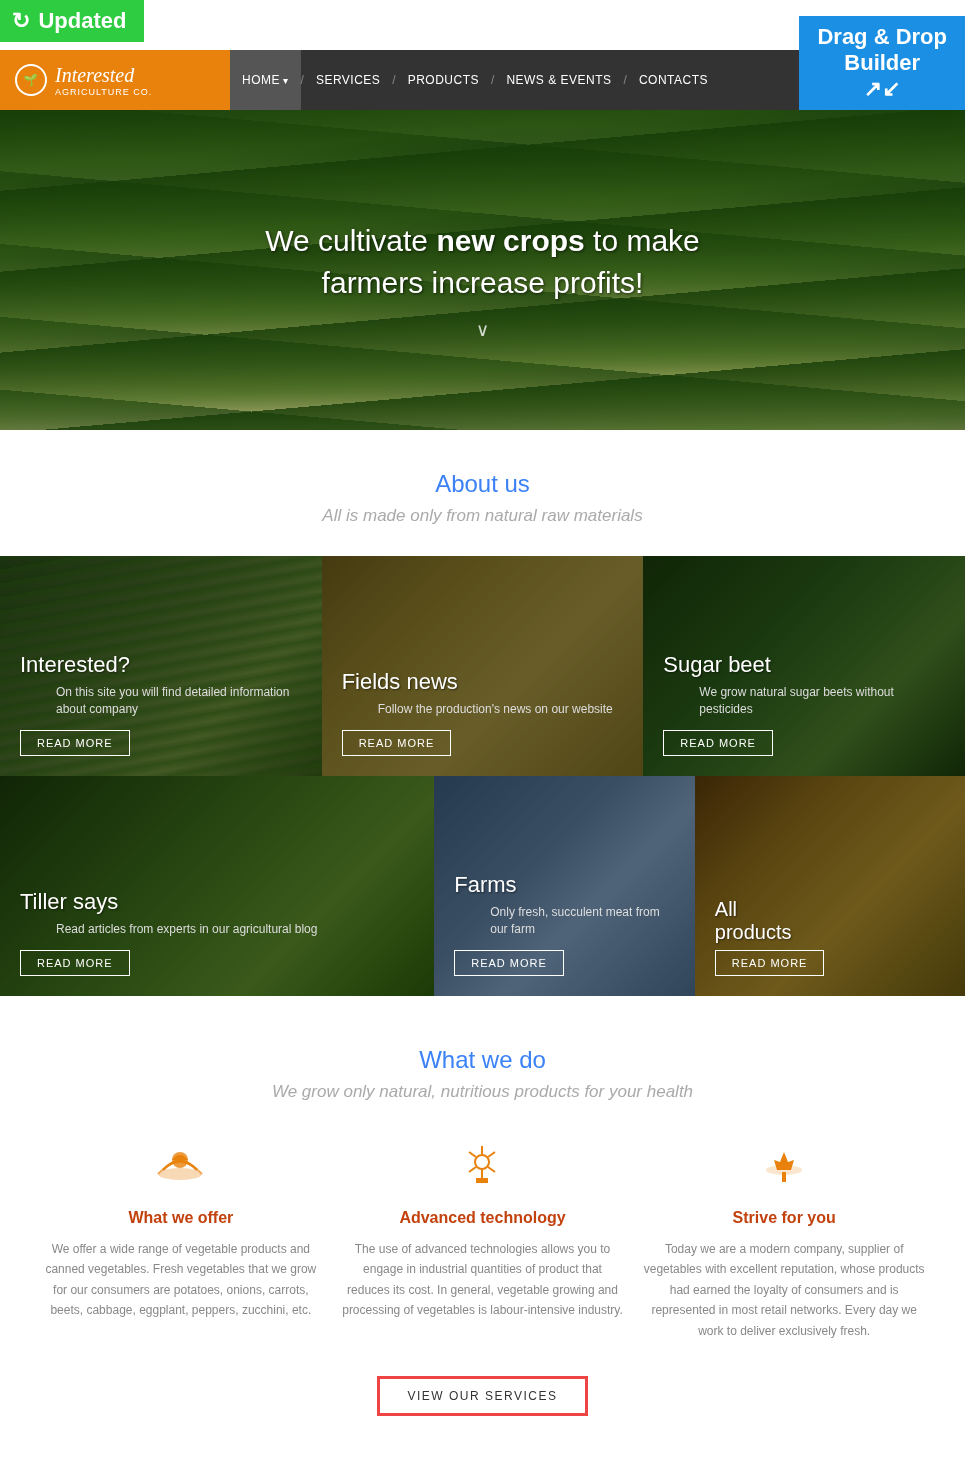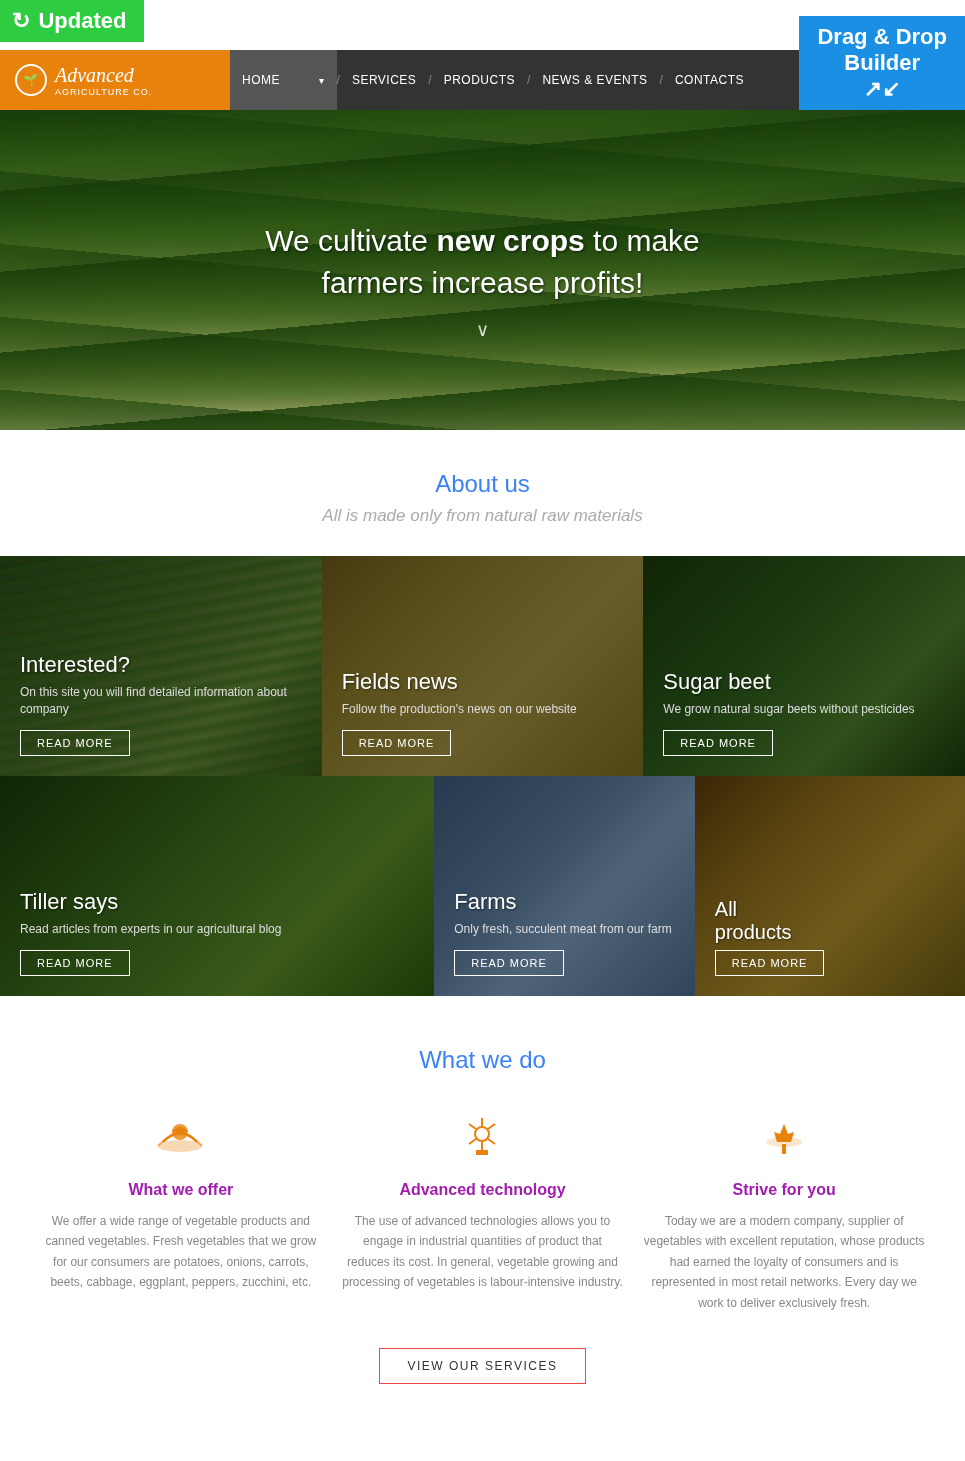--- a/index.html
+++ b/index.html
@@ -39,21 +39,20 @@
     .logo-text { color: #fff; font-style: italic; font-size: 20px; font-family: Georgia, serif; }
     .logo-sub { color: #fff; font-size: 9px; letter-spacing: 1px; display: block; }
     .nav {
       display: flex; align-items: center; padding: 0 10px;
       flex: 1; height: 60px;
     }
     .nav-item {
       color: #fff; font-size: 12px; text-decoration: none; padding: 0 12px;
       display: flex; align-items: center; height: 60px; letter-spacing: 0.5px;
       cursor: pointer;
-      gap: 36px;
     }
     .nav-item.active { background: #555; }
     .nav-sep { color: #888; font-size: 12px; }
     .nav-chevron { font-size: 10px; margin-left: 3px; }
 
     
     .hero {
       position: relative; height: 320px; overflow: hidden;
       background: linear-gradient(160deg, #2d5a1b 0%, #4a7c2f 30%, #3d6e22 50%, #6b8f4a 70%, #8ba05c 85%, #b0b87a 100%);
       display: flex; align-items: center; justify-content: center;
@@ -78,21 +77,21 @@
 
     
     .cards-grid { display: flex; flex-wrap: wrap; width: 100%; }
     .card { position: relative; overflow: hidden; cursor: pointer; }
     .card-third { width: 33.333%; height: 220px; }
 
     .card-content { position: absolute; bottom: 0; left: 0; right: 0; top: 0; display: flex; flex-direction: column; align-items: flex-start; justify-content: flex-end; padding: 20px; }
     .card-overlay { position: absolute; top: 0; left: 0; right: 0; bottom: 0; background: rgba(0,0,0,0.35); }
     .card-inner { position: relative; z-index: 2; }
     .card-title { color: #fff; font-size: 22px; font-weight: 400; margin-bottom: 6px; text-shadow: 1px 1px 2px rgba(0,0,0,0.5); }
-    .card-desc { color: #ddd; font-size: 12px; margin-bottom: 12px; line-height: 1.4; }
+    .card-desc { color: #ddd; font-size: 12px; margin-bottom: 12px; line-height: 1.4; margin-left: 36px; }
     .card-btn {
       border: 1px solid #fff; color: #fff; background: transparent;
       padding: 6px 16px; font-size: 11px; letter-spacing: 1px; cursor: pointer;
       text-transform: uppercase;
     }
 
     
     .card-asparagus { background: linear-gradient(135deg, #2a4a1a 0%, #4a6a2a 40%, #6a8a3a 70%, #3a5a1a 100%); }
     .card-field { background: linear-gradient(135deg, #6a5a1a 0%, #8a7a2a 30%, #a09040 60%, #7a6a20 100%); }
     .card-sugarbeet { background: linear-gradient(135deg, #1a3a0a 0%, #2a5a1a 40%, #4a7a2a 70%, #1a3a0a 100%); }
@@ -112,26 +111,26 @@
     .card-tiller-wrap { width: 45%; height: 220px; }
     .card-farms-wrap { width: 27%; height: 220px; }
     .card-products-wrap { width: 28%; height: 220px; }
 
     
     .what-section { padding: 50px 40px 40px; text-align: center; background: #fff; }
     .what-section .section-title { margin-bottom: 8px; }
     .features { display: flex; justify-content: space-around; margin-top: 40px; gap: 20px; }
     .feature { flex: 1; text-align: center; }
     .feature-icon { font-size: 45px; color: #e8820c; margin-bottom: 15px; line-height: 1; }
-    .feature-title { font-size: 16px; color: #a21caf; font-weight: 600; margin-bottom: 12px; }
+    .feature-title { font-size: 16px; color: #c2410c; font-weight: 600; margin-bottom: 12px; }
     .feature-desc { font-size: 12px; color: #888; line-height: 1.7; text-align: center; }
 
     .view-btn {
       display: inline-block; margin-top: 35px;
-      border: 1px solid #ef4444; color: #333; background: transparent;
+      border: 3px solid #ef4444; color: #333; background: transparent;
       padding: 10px 28px; font-size: 12px; letter-spacing: 1.5px; cursor: pointer;
       text-transform: uppercase;
     }
   </style>
 </head>
 <body>
 
 <div class="top-badges">
   <div class="updated-badge">
     <span class="refresh-icon">↻</span>
@@ -140,21 +139,21 @@
   <div class="drag-badge">
     <span>Drag &amp; Drop<br>Builder</span>
     <span class="arrow-icon">↗↙</span>
   </div>
 </div>
 
 <header class="header">
   <div class="logo-area">
     <div class="logo-circle">🌱</div>
     <div>
-      <span class="logo-text">Advanced</span>
+      <span class="logo-text">Interested</span>
       <span class="logo-sub">AGRICULTURE CO.</span>
     </div>
   </div>
   <nav class="nav">
     <a class="nav-item active">
       <span>HOME</span>
       <span class="nav-chevron">▾</span>
     </a>
     <span class="nav-sep">/</span>
     <a class="nav-item">
@@ -257,20 +256,21 @@
       <div class="card-inner">
         <div class="card-title" style="font-size:20px;">All<br>products</div>
         <button class="card-btn">READ MORE</button>
       </div>
     </div>
   </div>
 </div>
 
 <section class="what-section">
   <h2 class="section-title">What we do</h2>
+  <p class="section-subtitle">We grow only natural, nutritious products for your health</p>
   <div class="features">
     <div class="feature">
       <div class="feature-icon">
         <svg width="55" height="45" viewBox="0 0 55 45" fill="#e8820c">
           <ellipse cx="27" cy="32" rx="22" ry="6" fill="#e8820c" opacity="0.3"></ellipse>
           <path d="M10 28 Q27 10 44 28" stroke="#e8820c" stroke-width="2.5" fill="none"></path>
           <path d="M5 32 Q27 8 49 32" stroke="#e8820c" stroke-width="2" fill="none" opacity="0.6"></path>
           <circle cx="27" cy="18" r="8" fill="#e8820c" opacity="0.8"></circle>
           <path d="M19 18 Q27 8 35 18" fill="#e8820c"></path>
         </svg>

